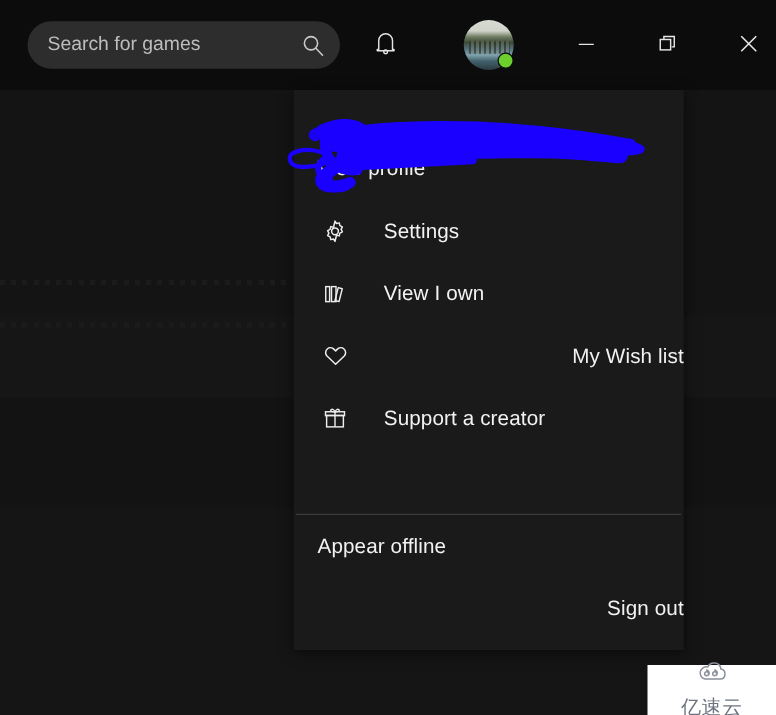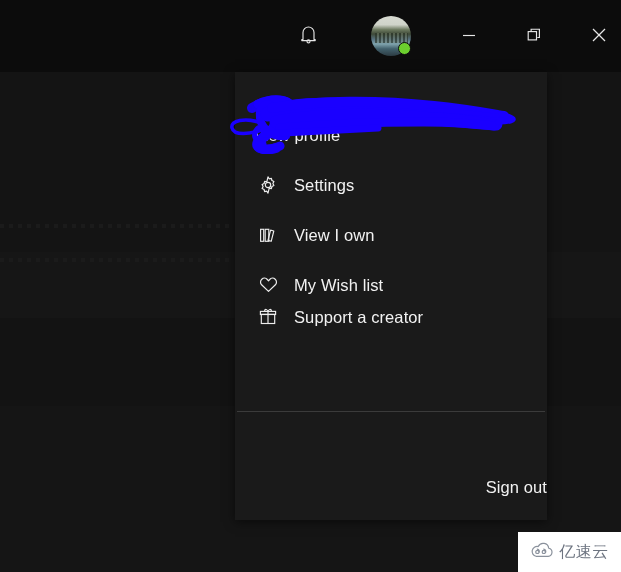--- a/index.html
+++ b/index.html
@@ -124,31 +124,31 @@
     font-size: 16.5px;
     cursor: default;
   }
   .menu-item .mi-icon {
     width: 30px; min-width: 30px;
     margin-left: 18px;
     display: flex; align-items: center; justify-content: center;
     color: #ededed;
   }
   .menu-item .mi-label {
-    margin-left: 11px;
+    margin-left: 24px;
     white-space: nowrap;
     letter-spacing: .1px;
   }
   .menu-item.no-icon .mi-label { margin-left: 19px; }
 
   #menu-item-view-profile { top: 38px; }
   #menu-item-settings     { top: 88px; }
   #menu-item-games-i-own  { top: 138px; }
-  #menu-item-wish-list    { top: 188px; }
-  #menu-item-support      { top: 220px; }
+  #menu-item-wish-list    { top: 188px; justify-content: space-between; }
+  #menu-item-support      { top: 238px; }
   #menu-item-feedback     { top: 288px; }
   #menu-divider {
     position: absolute; left: 2px; top: 339px;
     width: 308px; height: 1px; background: #3b3b3b;
   }
   #menu-item-appear-offline { top: 340px; }
   #menu-item-sign-out       { top: 390px; justify-content: flex-end; }
 
   
   #username-redaction {
@@ -158,20 +158,21 @@
     pointer-events: none;
   }
 
   
   #watermark {
     position: absolute; left: 518px; top: 532px;
     width: 103px; height: 40px;
     background: #ffffff;
     display: flex; align-items: center; justify-content: center;
     gap: 5px;
+    flex-direction: column;
   }
   #watermark-text {
     color: #6d7480;
     font-size: 16px;
     font-family: "DejaVu Sans", sans-serif;
     letter-spacing: .5px;
   }
 </style>
 </head>
 <body>
@@ -180,20 +181,29 @@
   <div class="bg-band b1"></div>
   <div class="bg-band b2"></div>
   <div class="bg-band b3"></div>
   <div class="bg-band b4"></div>
   <div class="bg-dots d1"></div>
   <div class="bg-dots d2"></div>
 </div>
 
 <div id="title-bar">
 
+  <div id="search-box">
+    <input id="search-input" type="text" placeholder="Search for games" style="">
+    <span class="search-icon-wrap">
+      <svg width="19" height="19" viewBox="0 0 19 19" fill="none" aria-hidden="true">
+        <circle cx="7.8" cy="7.6" r="5.3" stroke="currentColor" stroke-width="1.25"></circle>
+        <line x1="11.7" y1="11.6" x2="17" y2="17.2" stroke="currentColor" stroke-width="1.25" stroke-linecap="round"></line>
+      </svg>
+    </span>
+  </div>
 
   <button class="tb-btn" id="notification-button">
     <span>
       <svg width="19" height="21" viewBox="0 0 19 21" fill="none" aria-hidden="true">
         <path d="M4 15.6V8.5a5.5 5.5 0 0 1 11 0v7.1h1.2v1H2.8v-1H4Z" stroke="currentColor" stroke-width="1.15" stroke-linejoin="round"></path>
         <circle cx="9.5" cy="17.4" r="1.5" stroke="currentColor" stroke-width="1.1"></circle>
       </svg>
     </span>
   </button>
 
@@ -274,20 +284,23 @@
         <path d="M10 4.5C9.1 2.6 7.9 2 7 2.6c-.9.6-.6 1.9 3 1.9Z" stroke="currentColor" stroke-width="1.05"></path>
         <path d="M10 4.5c.9-1.9 2.1-2.5 3-1.9.9.6.6 1.9-3 1.9Z" stroke="currentColor" stroke-width="1.05"></path>
       </svg>
     </span>
     <span class="mi-label">Support a creator</span>
   </div>
 
 
   <div id="menu-divider"></div>
 
+  <div class="menu-item no-icon" id="menu-item-appear-offline">
+    <span class="mi-label">Appear offline</span>
+  </div>
 
   <div class="menu-item no-icon" id="menu-item-sign-out">
     <span class="mi-label">Sign out</span>
   </div>
 </div>
 
 <svg id="username-redaction" viewBox="0 0 290 66" aria-hidden="true">
   <g fill="none" stroke="#1a00ff" stroke-linecap="round" stroke-linejoin="round">
     <path d="M30 34 C18 30, 2 32, 4 40 C6 48, 22 46, 34 42" stroke-width="3.5"></path>
     <path d="M24 20 C40 10, 60 10, 64 20 C68 32, 44 42, 32 52 C24 58, 34 64, 48 60" stroke-width="10" stroke-opacity="0.95"></path>

